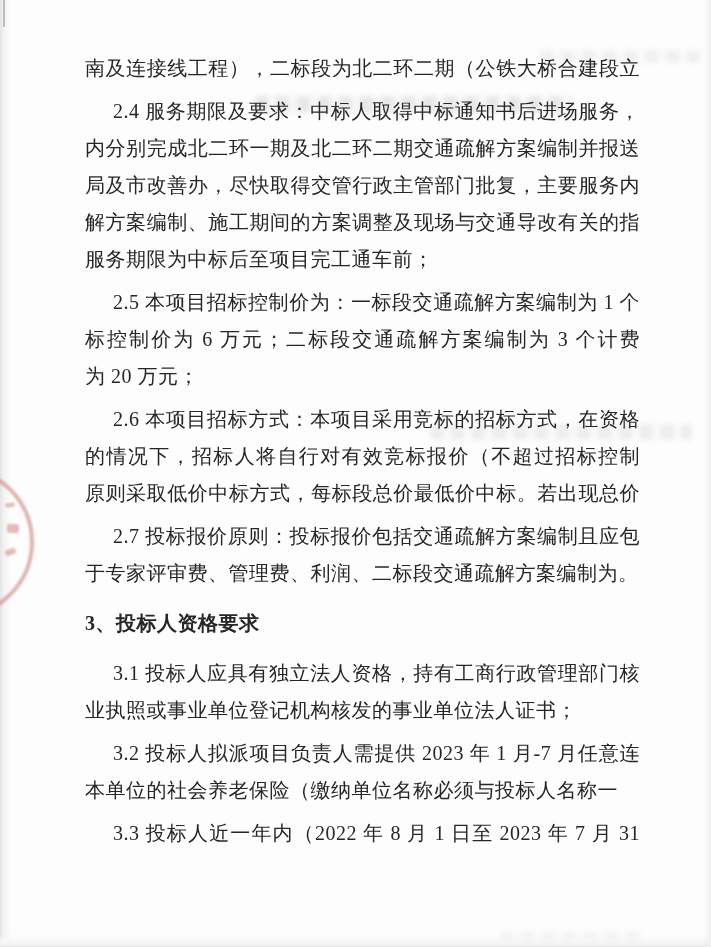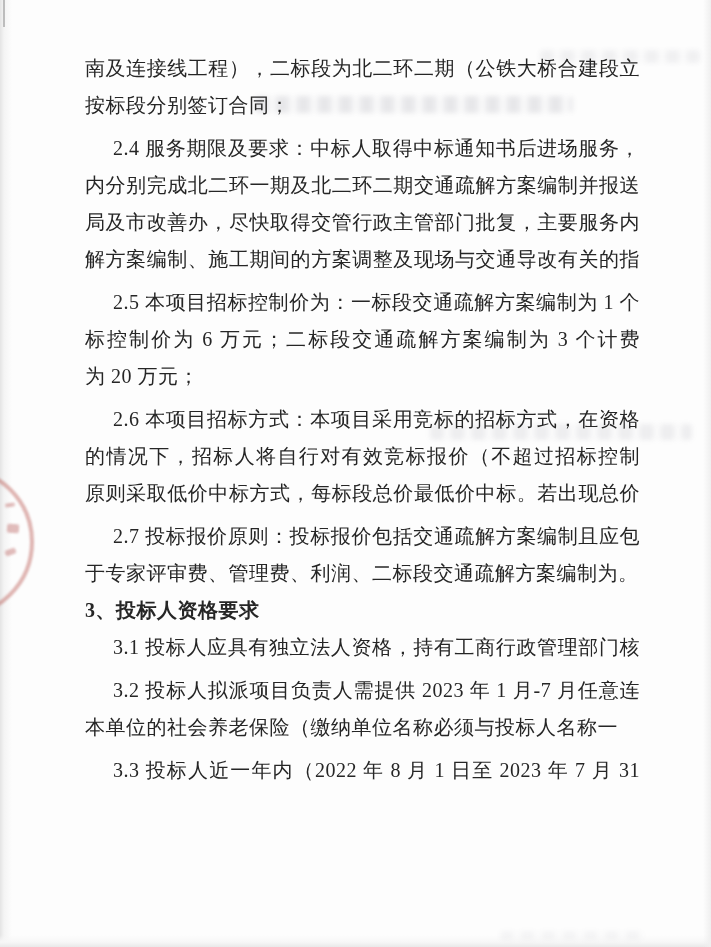--- a/index.html
+++ b/index.html
@@ -49,21 +49,21 @@
     text-align: left;
     white-space: normal;
   }
   .line.justify {
     text-align: justify;
     text-align-last: justify;
   }
   .line.indent { text-indent: 28px; }
   .line.bold { font-weight: bold; }
   .line.gap { margin-top: 6px; }
-  .line.gap-lg { }
+  .line.gap-lg { margin-top: 13px; }
   
   .stamp-arc {
     position: absolute;
     left: -118px;
     top: 466px;
     width: 144px;
     height: 144px;
     border-radius: 50%;
     border: 4px solid rgba(186, 90, 85, 0.45);
     filter: blur(1.3px);
@@ -105,32 +105,33 @@
   <div class="smudge s3"></div>
   <div class="smudge s4"></div>
 
   <div class="stamp-arc"></div>
   <div class="stamp-mark m1"></div>
   <div class="stamp-mark m2"></div>
   <div class="stamp-mark m3"></div>
 
   <div class="textbody" id="text-body">
       <div class="line justify">南及连接线工程），二标段为北二环二期（公铁大桥合建段立交互通工程），</div>
-      <div class="line">按标段分别签订合同；</div>
       <div class="line indent justify gap">2.4 服务期限及要求：中标人取得中标通知书后进场服务，十个工作日</div>
       <div class="line justify">内分别完成北二环一期及北二环二期交通疏解方案编制并报送市公安交管</div>
       <div class="line justify">局及市改善办，尽快取得交管行政主管部门批复，主要服务内容为交通疏</div>
       <div class="line justify">解方案编制、施工期间的方案调整及现场与交通导改有关的指导等工作，</div>
+      <div class="line">服务期限为中标后至项目完工通车前；</div>
       <div class="line indent justify gap">2.5 本项目招标控制价为：一标段交通疏解方案编制为 1 个计费点，招</div>
       <div class="line justify">标控制价为 6 万元；二标段交通疏解方案编制为 3 个计费点，招标控制价</div>
       <div class="line">为 20 万元；</div>
       <div class="line indent justify gap">2.6 本项目招标方式：本项目采用竞标的招标方式，在资格条件符合</div>
       <div class="line justify">的情况下，招标人将自行对有效竞标报价（不超过招标控制价）进行评比，</div>
       <div class="line justify">原则采取低价中标方式，每标段总价最低价中标。若出现总价报价相同的</div>
       <div class="line indent justify gap">2.7 投标报价原则：投标报价包括交通疏解方案编制且应包含但不限</div>
       <div class="line">于专家评审费、管理费、利润、二标段交通疏解方案编制为。</div>
       <div class="line bold gap-lg">3、投标人资格要求</div>
       <div class="line indent justify gap-lg">3.1 投标人应具有独立法人资格，持有工商行政管理部门核发的法人营</div>
+      <div class="line">业执照或事业单位登记机构核发的事业单位法人证书；</div>
       <div class="line indent justify gap">3.2 投标人拟派项目负责人需提供 2023 年 1 月-7 月任意连续三个月在</div>
       <div class="line">本单位的社会养老保险（缴纳单位名称必须与投标人名称一致）；</div>
       <div class="line indent justify gap">3.3 投标人近一年内（2022 年 8 月 1 日至 2023 年 7 月 31 日，以交通疏</div>
     </div>
 </div>
 
 </body></html>

